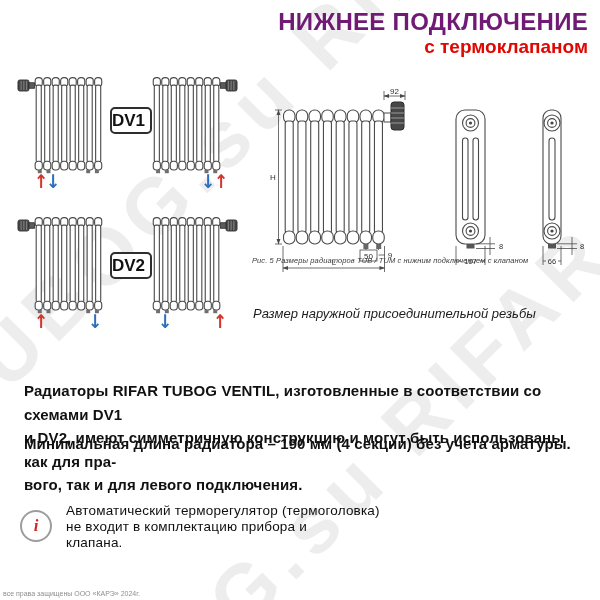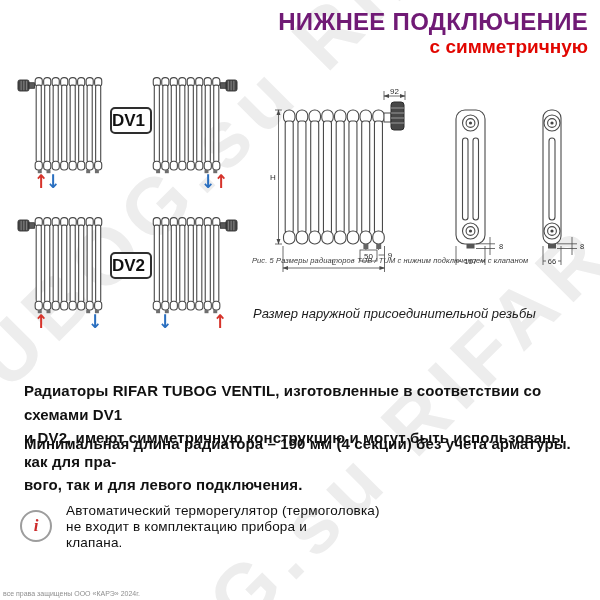--- a/index.html
+++ b/index.html
@@ -136,21 +136,21 @@
         <use href="#schemeRadG" transform="translate(108,0) scale(-1,1)"></use>
       </svg>
   </div>
   <span class="arr arr-red" style="left:34px;top:313px">↑</span>
   <span class="arr arr-blue" style="left:88px;top:313px">↓</span>
   <span class="arr arr-blue" style="left:158px;top:313px">↓</span>
   <span class="arr arr-red" style="left:213px;top:313px">↑</span>
 
   <div class="title">
     <div class="title-main">НИЖНЕЕ ПОДКЛЮЧЕНИЕ</div>
-    <div class="title-sub">с симметричную</div>
+    <div class="title-sub">с термоклапаном</div>
   </div>
 
   <svg class="front-view" viewBox="-6 0 141 188" width="141" height="188">
     <g transform="translate(9,0)">
       <use href="#fsec"></use>
         <use href="#fsec" x="12.75"></use>
         <use href="#fsec" x="25.5"></use>
       <use href="#fsec" x="38.25"></use>
         <use href="#fsec" x="51"></use>
         <use href="#fsec" x="63.75"></use>

